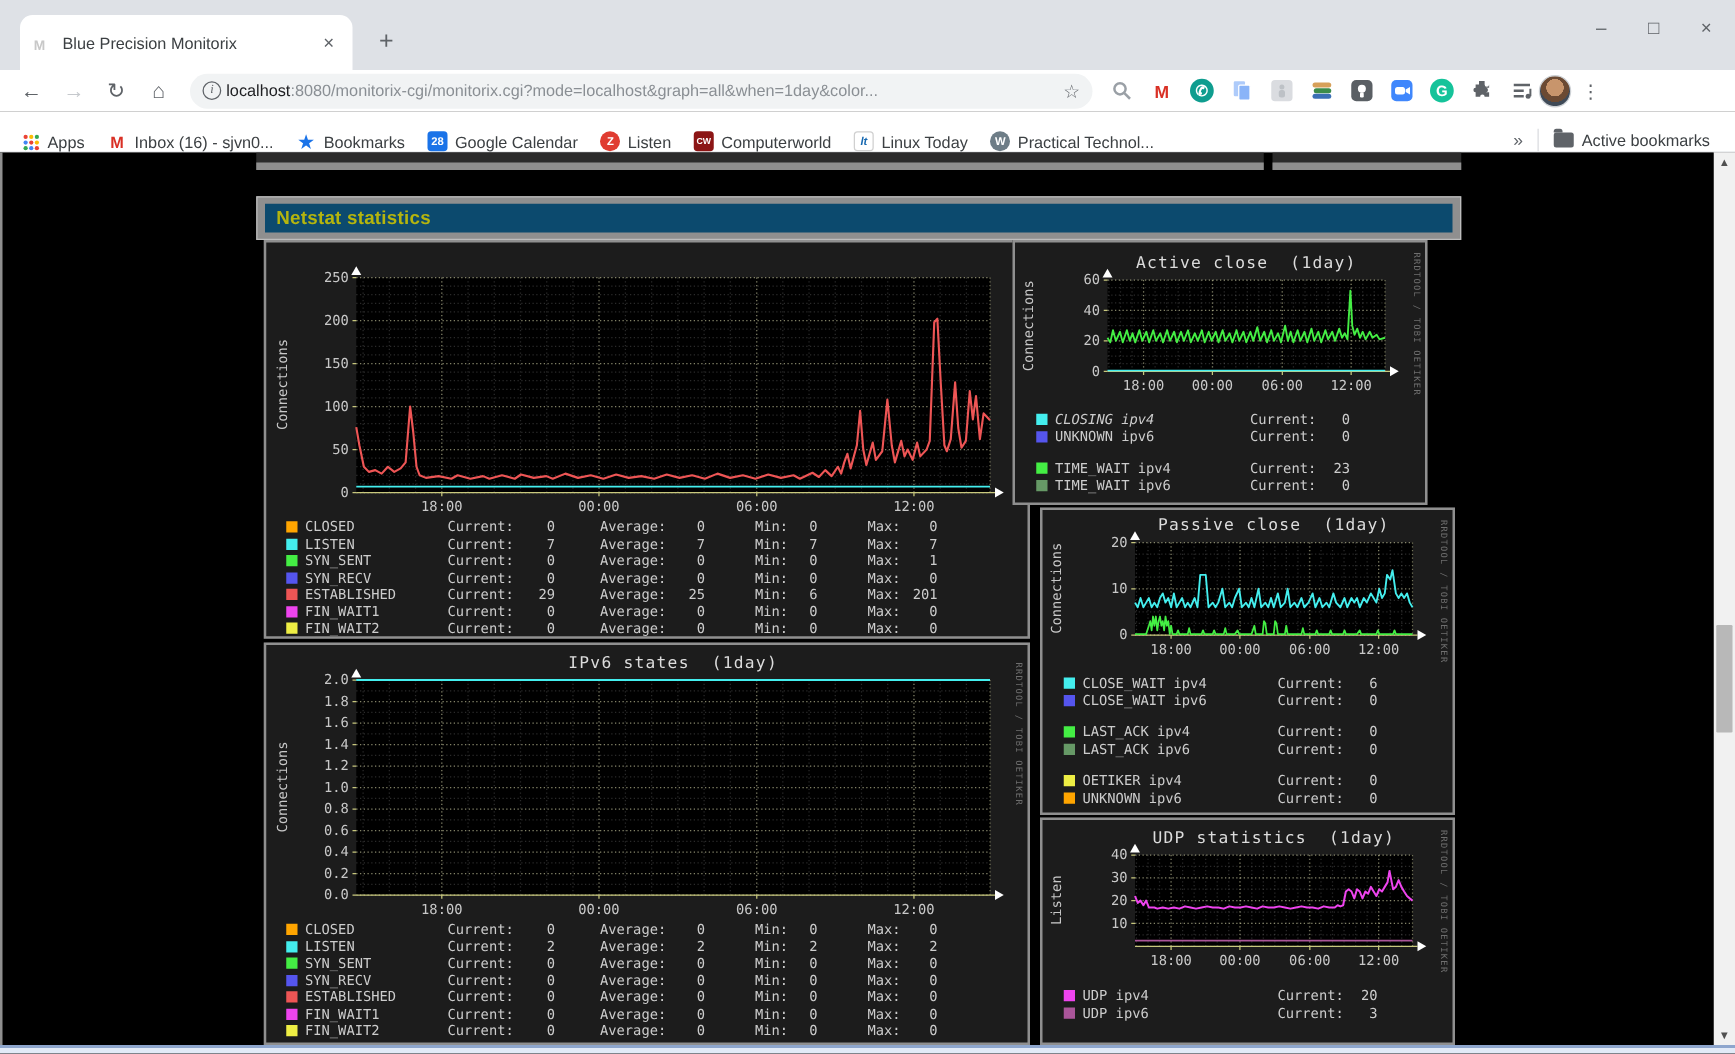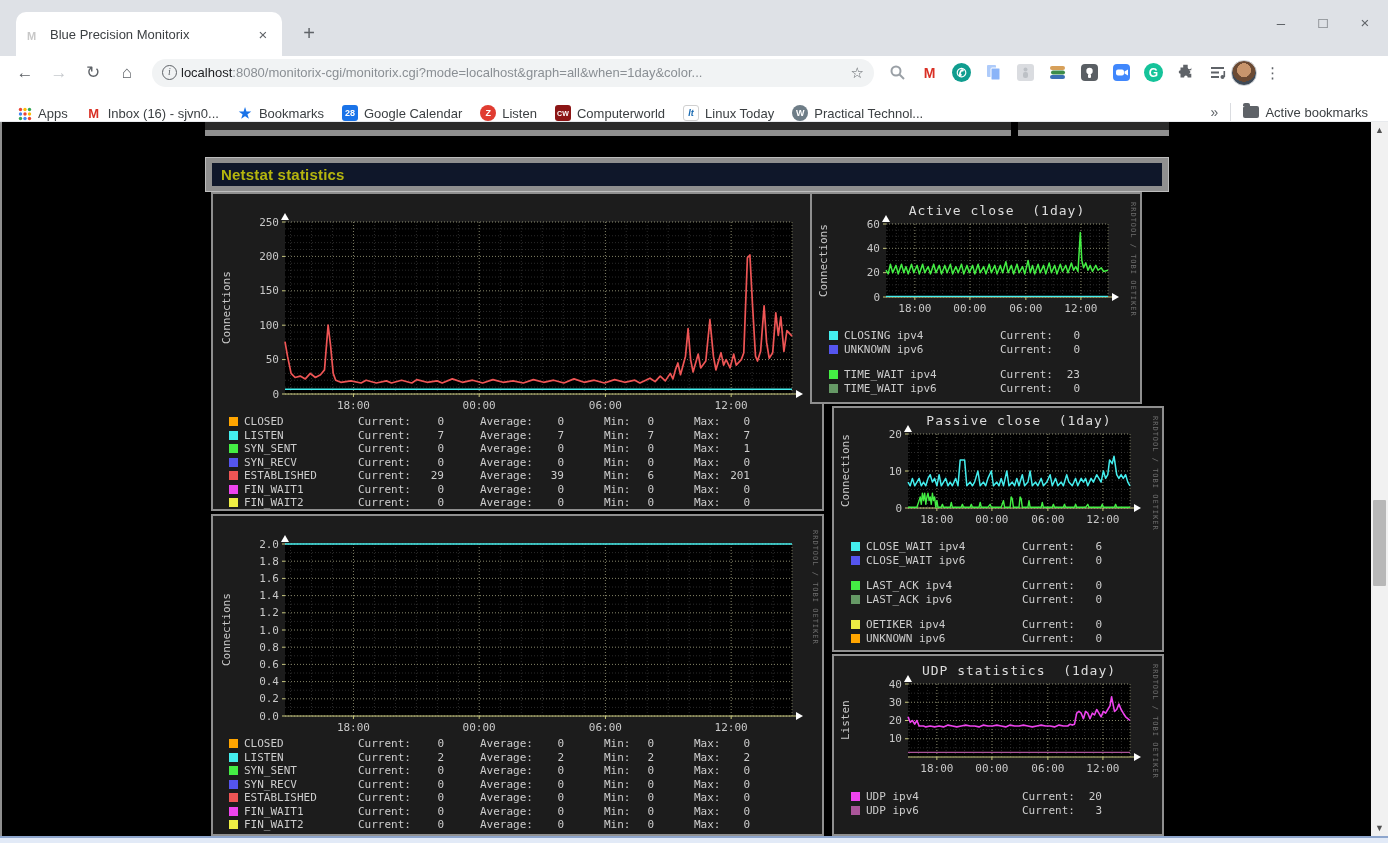--- a/index.html
+++ b/index.html
@@ -34,21 +34,21 @@
   .bm-right { margin-left:auto; display:flex; align-items:center; }
   .chev { color:#5f6368; font-size:14px; margin-right:12px; }
   .vsep { width:1px; height:18px; background:#dadce0; margin-right:12px; }
   .folder { width:16px; height:12px; background:#5f6368; border-radius:2px; position:relative; }
   .folder:before { content:""; position:absolute; left:0; top:-3px; width:7px; height:3px; background:#5f6368; border-radius:2px 2px 0 0; }
 
   
   .content { position:absolute; left:0; top:122px; width:1371px; height:714px; background:#000; border-left:2px solid #8f8f8f; overflow:hidden; }
   .stub { position:absolute; top:0; height:14px; background:#2b2b2b; border-bottom:6px solid #8f8f8f; }
   .section-header { position:absolute; left:203px; top:35px; width:964px; height:35px; background:#8f8f8f; border:1px solid #bdbdbd; padding:5px 6px; }
-  .section-header .inner { background:#0f172a; height:23px; line-height:23px; padding-left:9px; color:#b5b50e; font-weight:bold; font-size:15px; letter-spacing:0.2px; }
+  .section-header .inner { background:#0c4a6e; height:23px; line-height:23px; padding-left:9px; color:#b5b50e; font-weight:bold; font-size:15px; letter-spacing:0.2px; }
 
   .panel { position:absolute; background:#1c1c1c; border:2px solid #8f8f8f; overflow:hidden; }
   .c-title { position:absolute; text-align:center; font-family:"DejaVu Sans Mono",monospace; font-size:13px; color:#dcdcdc; letter-spacing:1px; white-space:pre; }
   .vlabel { position:absolute; writing-mode:vertical-rl; transform:rotate(180deg); font-family:"DejaVu Sans Mono",monospace; font-size:11px; color:#c8c8c8; display:flex; align-items:center; justify-content:center; }
   .credit { position:absolute; writing-mode:vertical-rl; font-family:"DejaVu Sans Mono",monospace; font-size:7px; color:#6e6e6e; letter-spacing:1px; }
   svg text { font-family:"DejaVu Sans Mono",monospace; font-size:11px; fill:#c8c8c8; }
   .legend { position:absolute; left:0; width:100%; font-family:"DejaVu Sans Mono",monospace; font-size:11px; color:#cccccc; }
   .lrow { display:flex; align-items:center; height:13.5px; }
   .sw { width:9px; height:9px; margin-right:6px; flex:none; }
   .ll { white-space:nowrap; overflow:hidden; }
@@ -385,21 +385,21 @@
             </div>
             <div class="lrow">
               <div class="sw" style="background: rgb(238, 85, 85);"></div>
               <div class="ll" style="width: 114px;">ESTABLISHED</div>
               <div class="lc" style="width: 86px; margin-left: 0px;">
                 <span>Current:</span>
                 <span>29</span>
               </div>
               <div class="lc" style="width: 84px; margin-left: 36px;">
                 <span>Average:</span>
-                <span>39</span>
+                <span>25</span>
               </div>
               <div class="lc" style="width: 50px; margin-left: 40px;">
                 <span>Min:</span>
                 <span>6</span>
               </div>
               <div class="lc" style="width: 56px; margin-left: 40px;">
                 <span>Max:</span>
                 <span>201</span>
               </div>
             </div>
@@ -440,20 +440,21 @@
               </div>
               <div class="lc" style="width: 56px; margin-left: 40px;">
                 <span>Max:</span>
                 <span>0</span>
               </div>
             </div>
           </div>
         </div>
       </div>
     <div class="panel" id="panel-ipv6" style="left:209px;top:392px;width:613px;height:322px;">
+        <div class="c-title" style="left: 72px; top: 7px; width: 507px;">IPv6 states  (1day)</div>
         <div class="vlabel" style="left: 6px; top: 28px; height: 172px; width: 14px;">Connections</div>
         <div class="credit" style="right: 3px; top: 14px; height: 282px;">RRDTOOL / TOBI OETIKER</div>
         <svg width="609" height="318" style="position: absolute; left: 0px; top: 0px;">
           <rect x="72" y="28" width="507" height="172" fill="#000"></rect>
           <line x1="77.4925" y1="28" x2="77.4925" y2="200" stroke="rgba(150,150,150,0.28)" stroke-dasharray="1,2"></line>
           <line x1="98.47666666666666" y1="28" x2="98.47666666666666" y2="200" stroke="rgba(150,150,150,0.28)" stroke-dasharray="1,2"></line>
           <line x1="119.46083333333334" y1="28" x2="119.46083333333334" y2="200" stroke="rgba(150,150,150,0.28)" stroke-dasharray="1,2"></line>
           <line x1="140.445" y1="28" x2="140.445" y2="200" stroke="rgba(150,150,150,0.28)" stroke-dasharray="1,2"></line>
           <line x1="161.42916666666667" y1="28" x2="161.42916666666667" y2="200" stroke="rgba(150,150,150,0.28)" stroke-dasharray="1,2"></line>
           <line x1="182.41333333333336" y1="28" x2="182.41333333333336" y2="200" stroke="rgba(150,150,150,0.28)" stroke-dasharray="1,2"></line>
@@ -763,21 +764,21 @@
           <line x1="74" y1="103" x2="300" y2="103" stroke="#c8c87d"></line>
           <polygon points="300,99 307,103 300,107" fill="#fff"></polygon>
           <polygon points="70,28 78,28 74,21" fill="#fff"></polygon>
           <polyline points="74.0,102.4 296.0,102.4" fill="none" stroke="#44EEEE" stroke-width="1.2" stroke-linejoin="round"></polyline>
           <polyline points="74.0,76.2 76.2,79.9 78.4,70.2 80.7,78.7 84.0,71.4 86.2,79.9 89.5,70.2 91.8,78.7 94.0,72.6 96.2,79.9 99.5,70.2 101.8,78.7 105.1,71.4 107.3,79.9 110.6,70.2 112.8,78.7 116.2,72.6 118.4,79.9 121.7,70.2 124.0,78.7 127.3,71.4 129.5,79.9 132.8,71.4 135.1,78.7 138.4,70.2 140.6,79.9 143.9,72.6 146.2,78.7 149.5,70.2 151.7,79.9 155.0,71.4 157.3,78.7 160.6,71.4 162.8,79.9 166.1,70.2 168.3,78.7 171.7,72.6 173.9,79.9 177.2,70.2 179.4,78.7 182.8,71.4 185.0,79.9 188.3,71.4 190.6,78.7 193.9,67.7 196.1,78.7 199.4,71.4 201.6,79.9 205.0,70.2 207.2,78.7 210.5,72.6 212.8,79.9 216.1,66.5 218.3,78.7 220.5,71.4 222.7,79.9 226.1,70.2 228.3,78.7 231.6,71.4 233.8,79.9 237.2,68.9 239.4,78.7 242.7,71.4 244.9,79.9 248.3,70.2 250.5,77.5 253.8,71.4 256.0,78.7 259.4,68.9 261.6,76.2 263.8,72.6 266.0,77.5 268.3,38.5 269.8,66.5 271.6,73.8 273.8,68.9 276.0,76.2 278.2,71.4 280.5,77.5 283.8,71.4 286.0,76.2 289.3,73.8 291.6,77.5 296.0,76.2" fill="none" stroke="#44EE44" stroke-width="1.5" stroke-linejoin="round"></polyline>
         </svg>
         <div class="legend" style="top: 135px; padding-left: 17px;">
           <div class="lgroup">
             <div class="lrow">
               <div class="sw" style="background: rgb(68, 238, 238);"></div>
-              <div class="ll" style="width: 156px;">CLOSING ipv4</div>
+              <div class="ll" style="width: 156px; font-style: italic;">CLOSING ipv4</div>
               <div class="lc" style="width: 80px; margin-left: 0px;">
                 <span>Current:</span>
                 <span>0</span>
               </div>
             </div>
             <div class="lrow">
               <div class="sw" style="background: rgb(85, 85, 238);"></div>
               <div class="ll" style="width: 156px;">UNKNOWN ipv6</div>
               <div class="lc" style="width: 80px; margin-left: 0px;">
                 <span>Current:</span>

